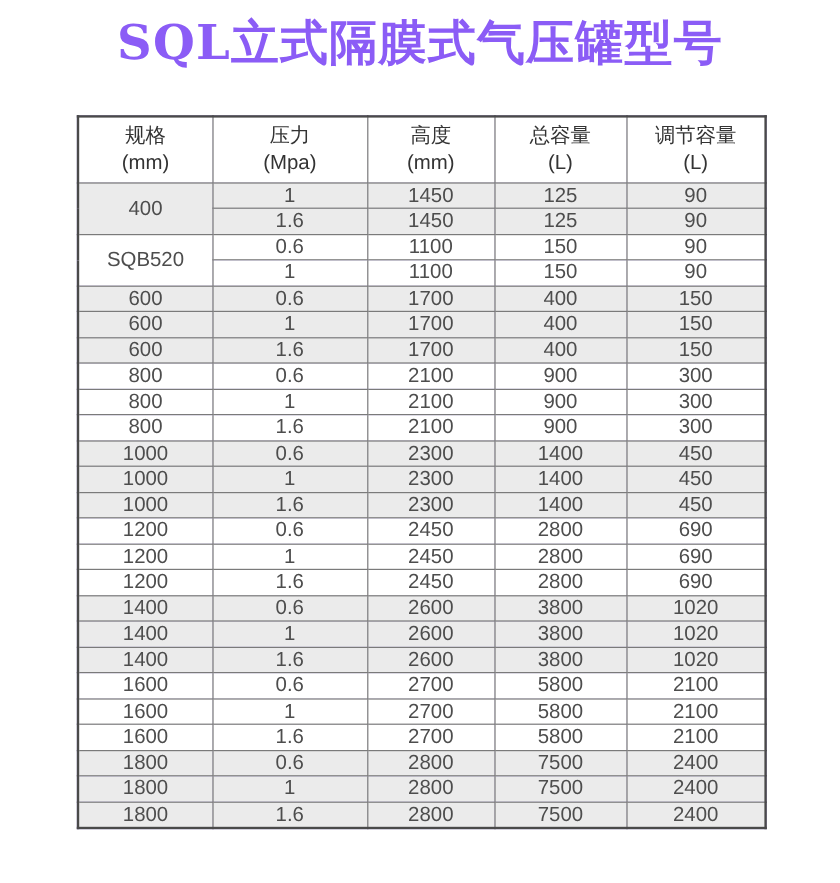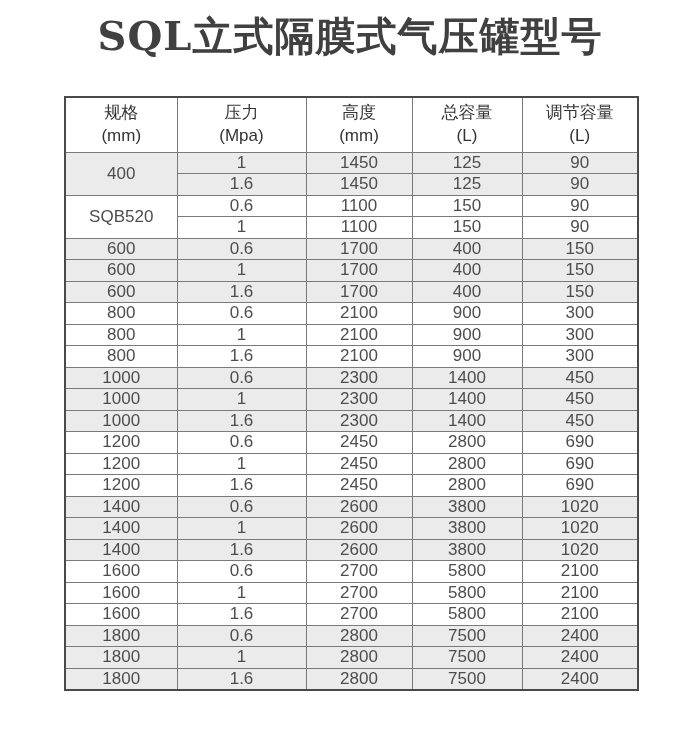--- a/index.html
+++ b/index.html
@@ -57,21 +57,21 @@
     line-height:1.1;
     background:#ffffff;
   }
   tr.shaded td { background:var(--shade); }
   td.spec-cell { font-size:17px; }
 </style>
 </head>
 <body>
 
 <div class="page">
-  <h1 class="title" style="color: #404040;">SQL立式隔膜式气压罐型号</h1>
+  <h1 class="title" style="color: #8b5cf6;">SQL立式隔膜式气压罐型号</h1>
 
   <table class="spec-table">
     <colgroup>
       <col class="c1">
         <col class="c2">
         <col class="c3">
         <col class="c4">
         <col class="c5">
     </colgroup>
     <thead>

